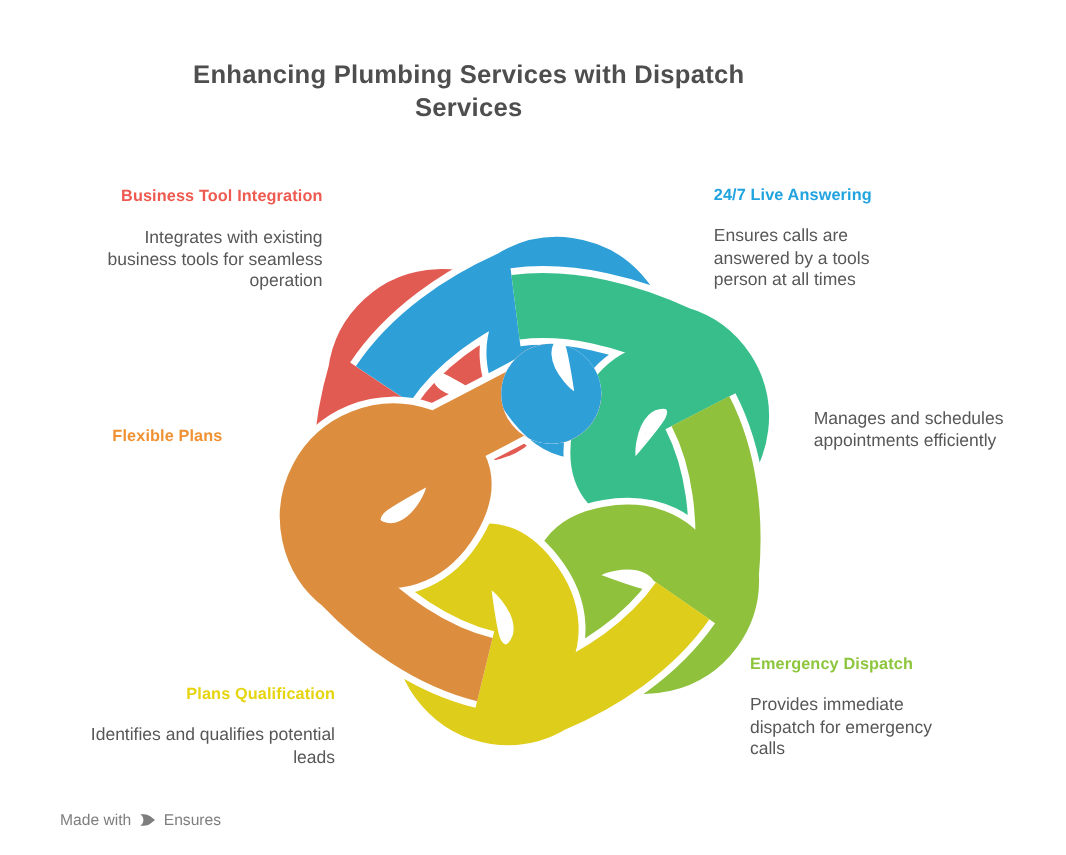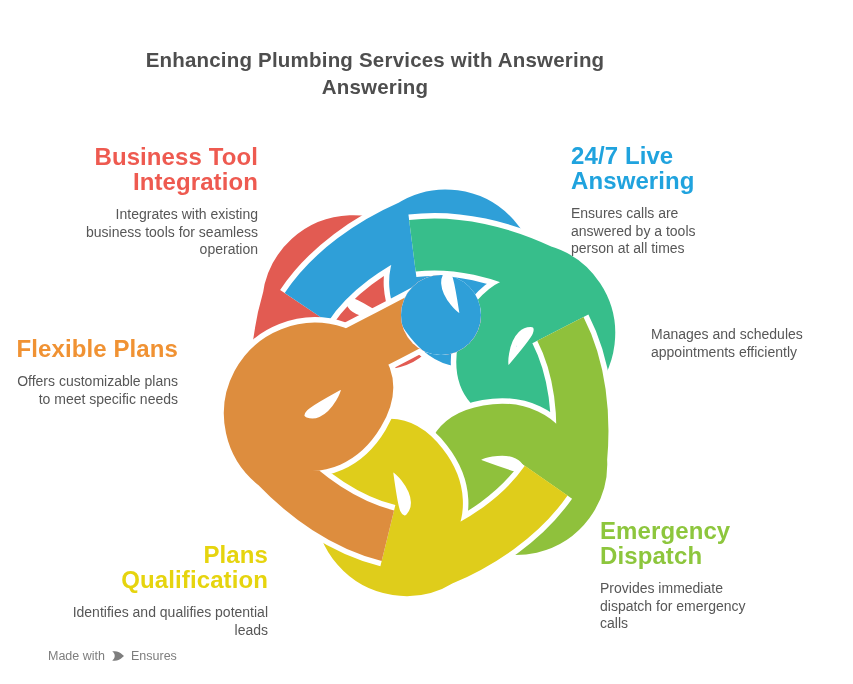--- a/index.html
+++ b/index.html
@@ -10,21 +10,21 @@
   }
   .knot-svg{position:absolute;left:0;top:0;}
   .page-title{
     position:absolute;left:135px;top:46px;width:480px;
     text-align:center;font-size:20.5px;line-height:27px;font-weight:700;
     color:#4e4e4e;letter-spacing:.2px;
   }
   .feature{position:absolute;}
   .feature.align-right{text-align:right;}
   .feature h3{
-    margin:0;font-size:24px;line-height:25px;font-weight:700;letter-spacing:.1px;
+    margin:0;font-size:13px;line-height:25px;font-weight:700;letter-spacing:.1px;
   }
   .feature p{
     margin:12px 0 0;font-size:14px;line-height:17.6px;color:#575757;font-weight:400;
   }
   
   .f-business{right:595px;top:144px;width:175px;}
   .f-live{left:571px;top:143px;width:145px;}
   .f-appointment{left:651px;top:314px;width:155px;}
   .f-emergency{left:572px;top:518px;width:150px;margin-left:28px;}
   .f-lead{right:585px;top:542px;width:210px;}
@@ -85,21 +85,21 @@
           <use href="#petal" stroke-width="52" stroke="#e25b52"></use>
         </g>
         <g transform="rotate(26)">
           <use href="#petal" stroke="#ffffff" stroke-width="63"></use>
           <use href="#petal" stroke-width="52" stroke="#2f9fd8"></use>
         </g>
       </g>
     </g>
   </svg>
 
-  <div class="page-title">Enhancing Plumbing Services with Answering Answering</div>
+  <div class="page-title">Enhancing Plumbing Services with Dispatch Services</div>
 
   <div class="feature align-right f-business">
     <h3 style="color:#ee5a50">Business Tool Integration</h3>
     <p>Integrates with existing business tools for seamless operation</p>
   </div>
 
   <div class="feature f-live">
     <h3 style="color:#20a3de">24/7 Live Answering</h3>
     <p>Ensures calls are answered by a tools person at all times</p>
   </div>
@@ -113,21 +113,20 @@
     <p>Provides immediate dispatch for emergency calls</p>
   </div>
 
   <div class="feature align-right f-lead">
     <h3 style="color:#e6d40e">Plans Qualification</h3>
     <p>Identifies and qualifies potential leads</p>
   </div>
 
   <div class="feature align-right f-flexible">
     <h3 style="color:#f09233">Flexible Plans</h3>
-    <p>Offers customizable plans to meet specific needs</p>
   </div>
 
   <div class="footer">
     <span>Made with</span>
     <span class="nib">
       <svg width="14" height="14" viewBox="0 0 14 14">
         <path d="M1.2 2.6 C5.5 1.6 9.2 3.4 11.2 5.6 L13 7 L11.2 8.4 C9.2 10.6 5.5 12.4 1.2 11.4 C4.6 9.6 4.6 4.4 1.2 2.6 Z
                  M4.2 5.4 L8.6 7 L4.2 8.6 C4.9 7.6 4.9 6.4 4.2 5.4 Z" fill="#7e7e7e"></path>
       </svg>
     </span>

